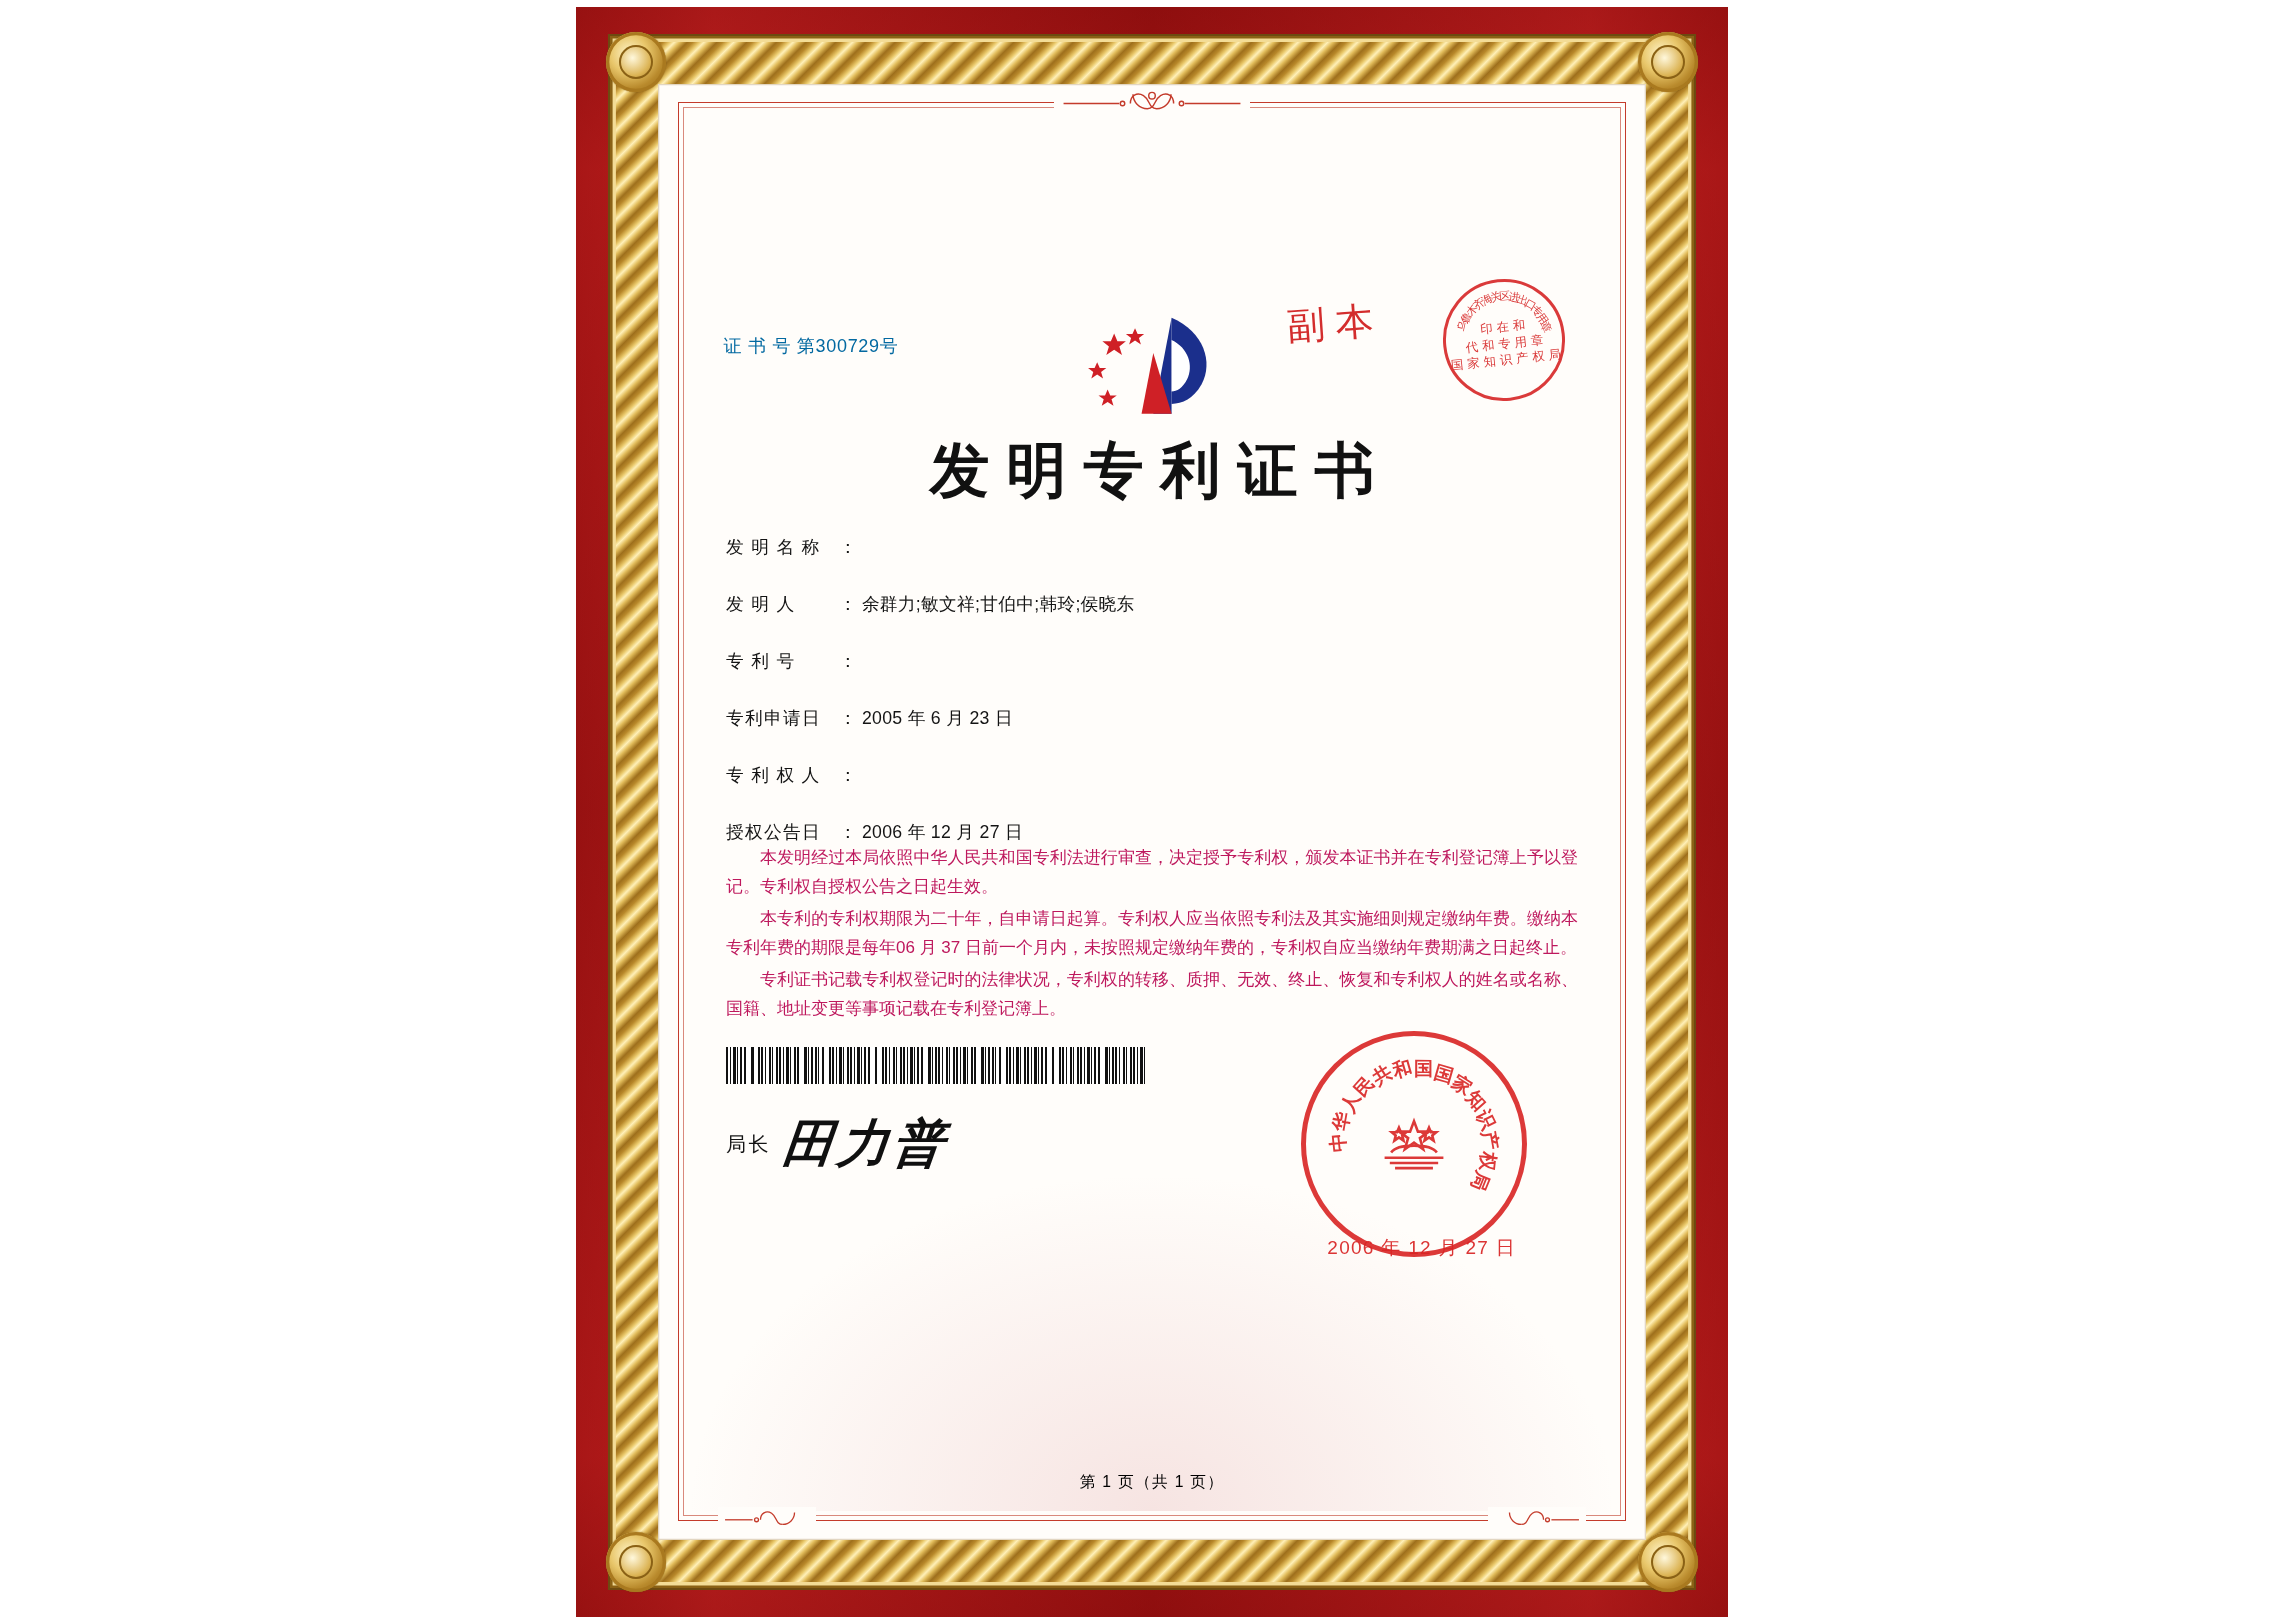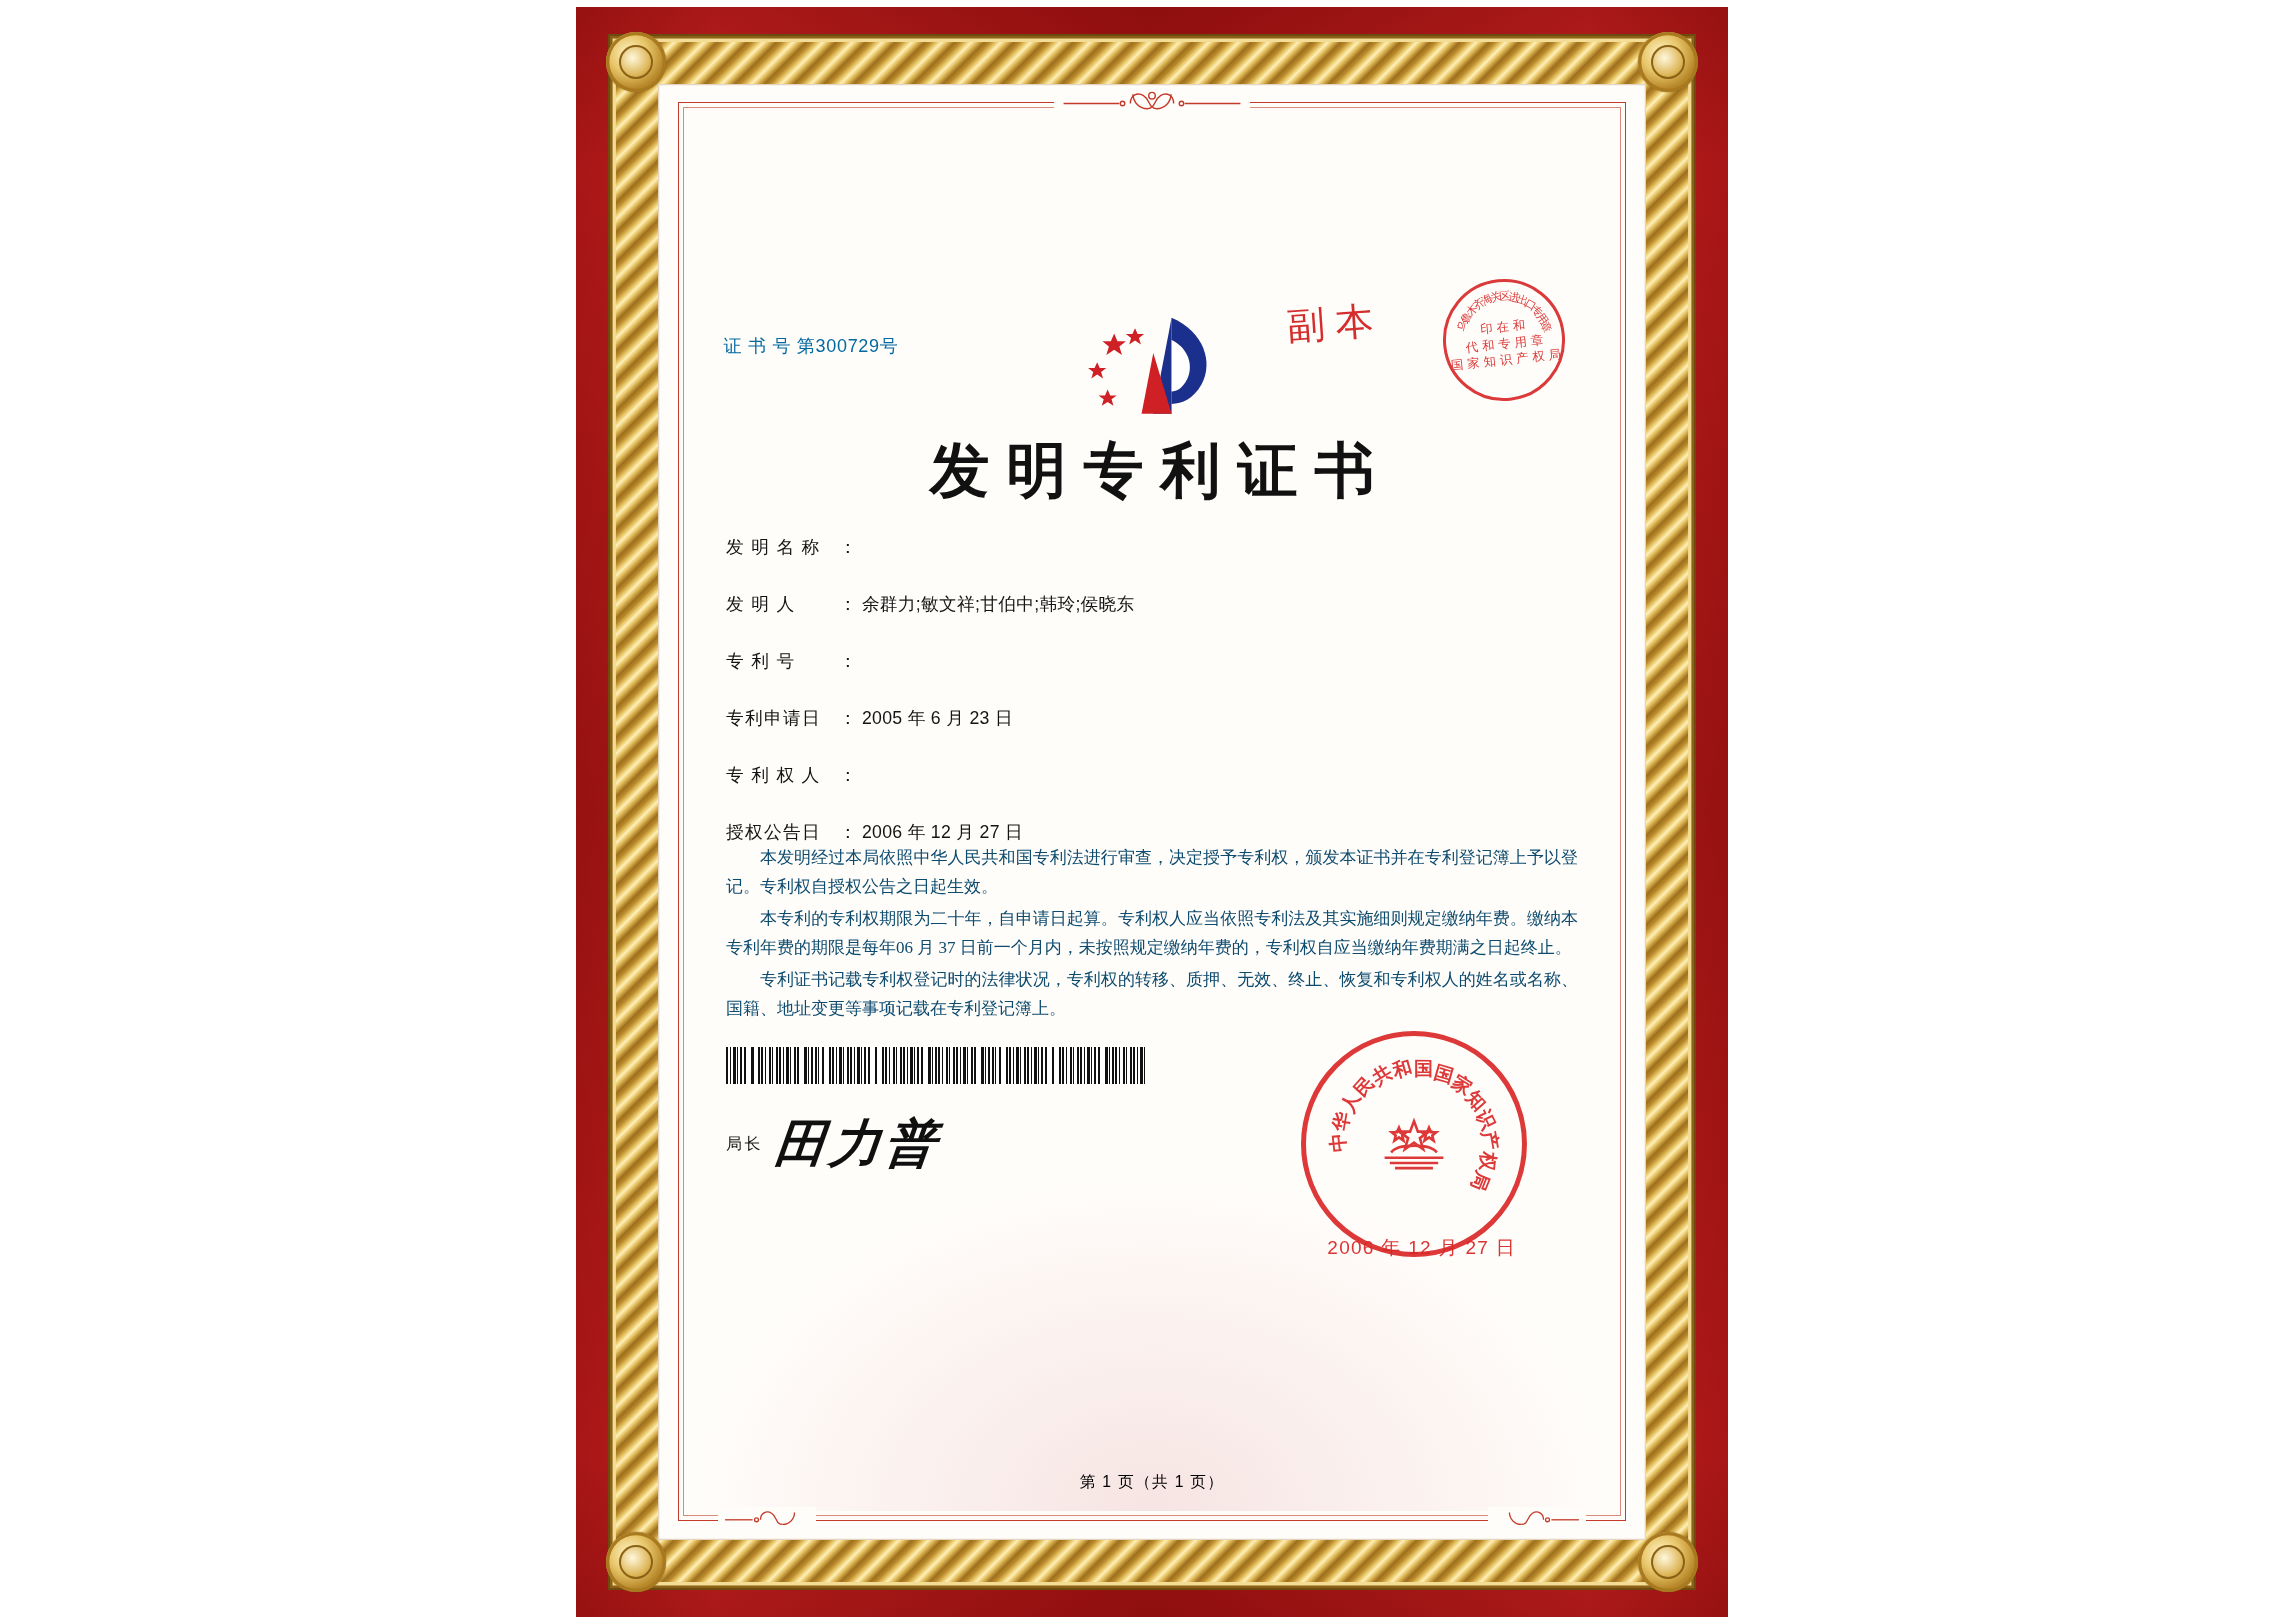--- a/index.html
+++ b/index.html
@@ -260,23 +260,22 @@
     letter-spacing: 0.3px;
   }
 
   .paragraphs {
     position: absolute;
     left: 22px;
     right: 22px;
     top: 720px;
     font-size: 17px;
     line-height: 1.72;
-    color: #0c4a6e;
+    color: #be185d;
     text-align: justify;
-    font-family: Liberation Serif, serif;
   }
   .paragraphs p {
     margin: 0 0 2.6px 0;
     text-indent: 34px;
   }
 
   .barcode {
     position: absolute;
     left: 22px;
     top: 924px;
@@ -292,21 +291,21 @@
   }
 
   .signature-row {
     position: absolute;
     left: 22px;
     top: 987px;
     display: flex;
     align-items: center;
   }
   .sig-label {
-    font-size: 16px;
+    font-size: 20px;
     letter-spacing: 2.6px;
     color: #141414;
     margin-right: 11.8px;
   }
   .sig-script {
     font-family: "DejaVu Serif", serif;
     font-size: 51px;
     font-style: italic;
     font-weight: 700;
     color: #101010;

